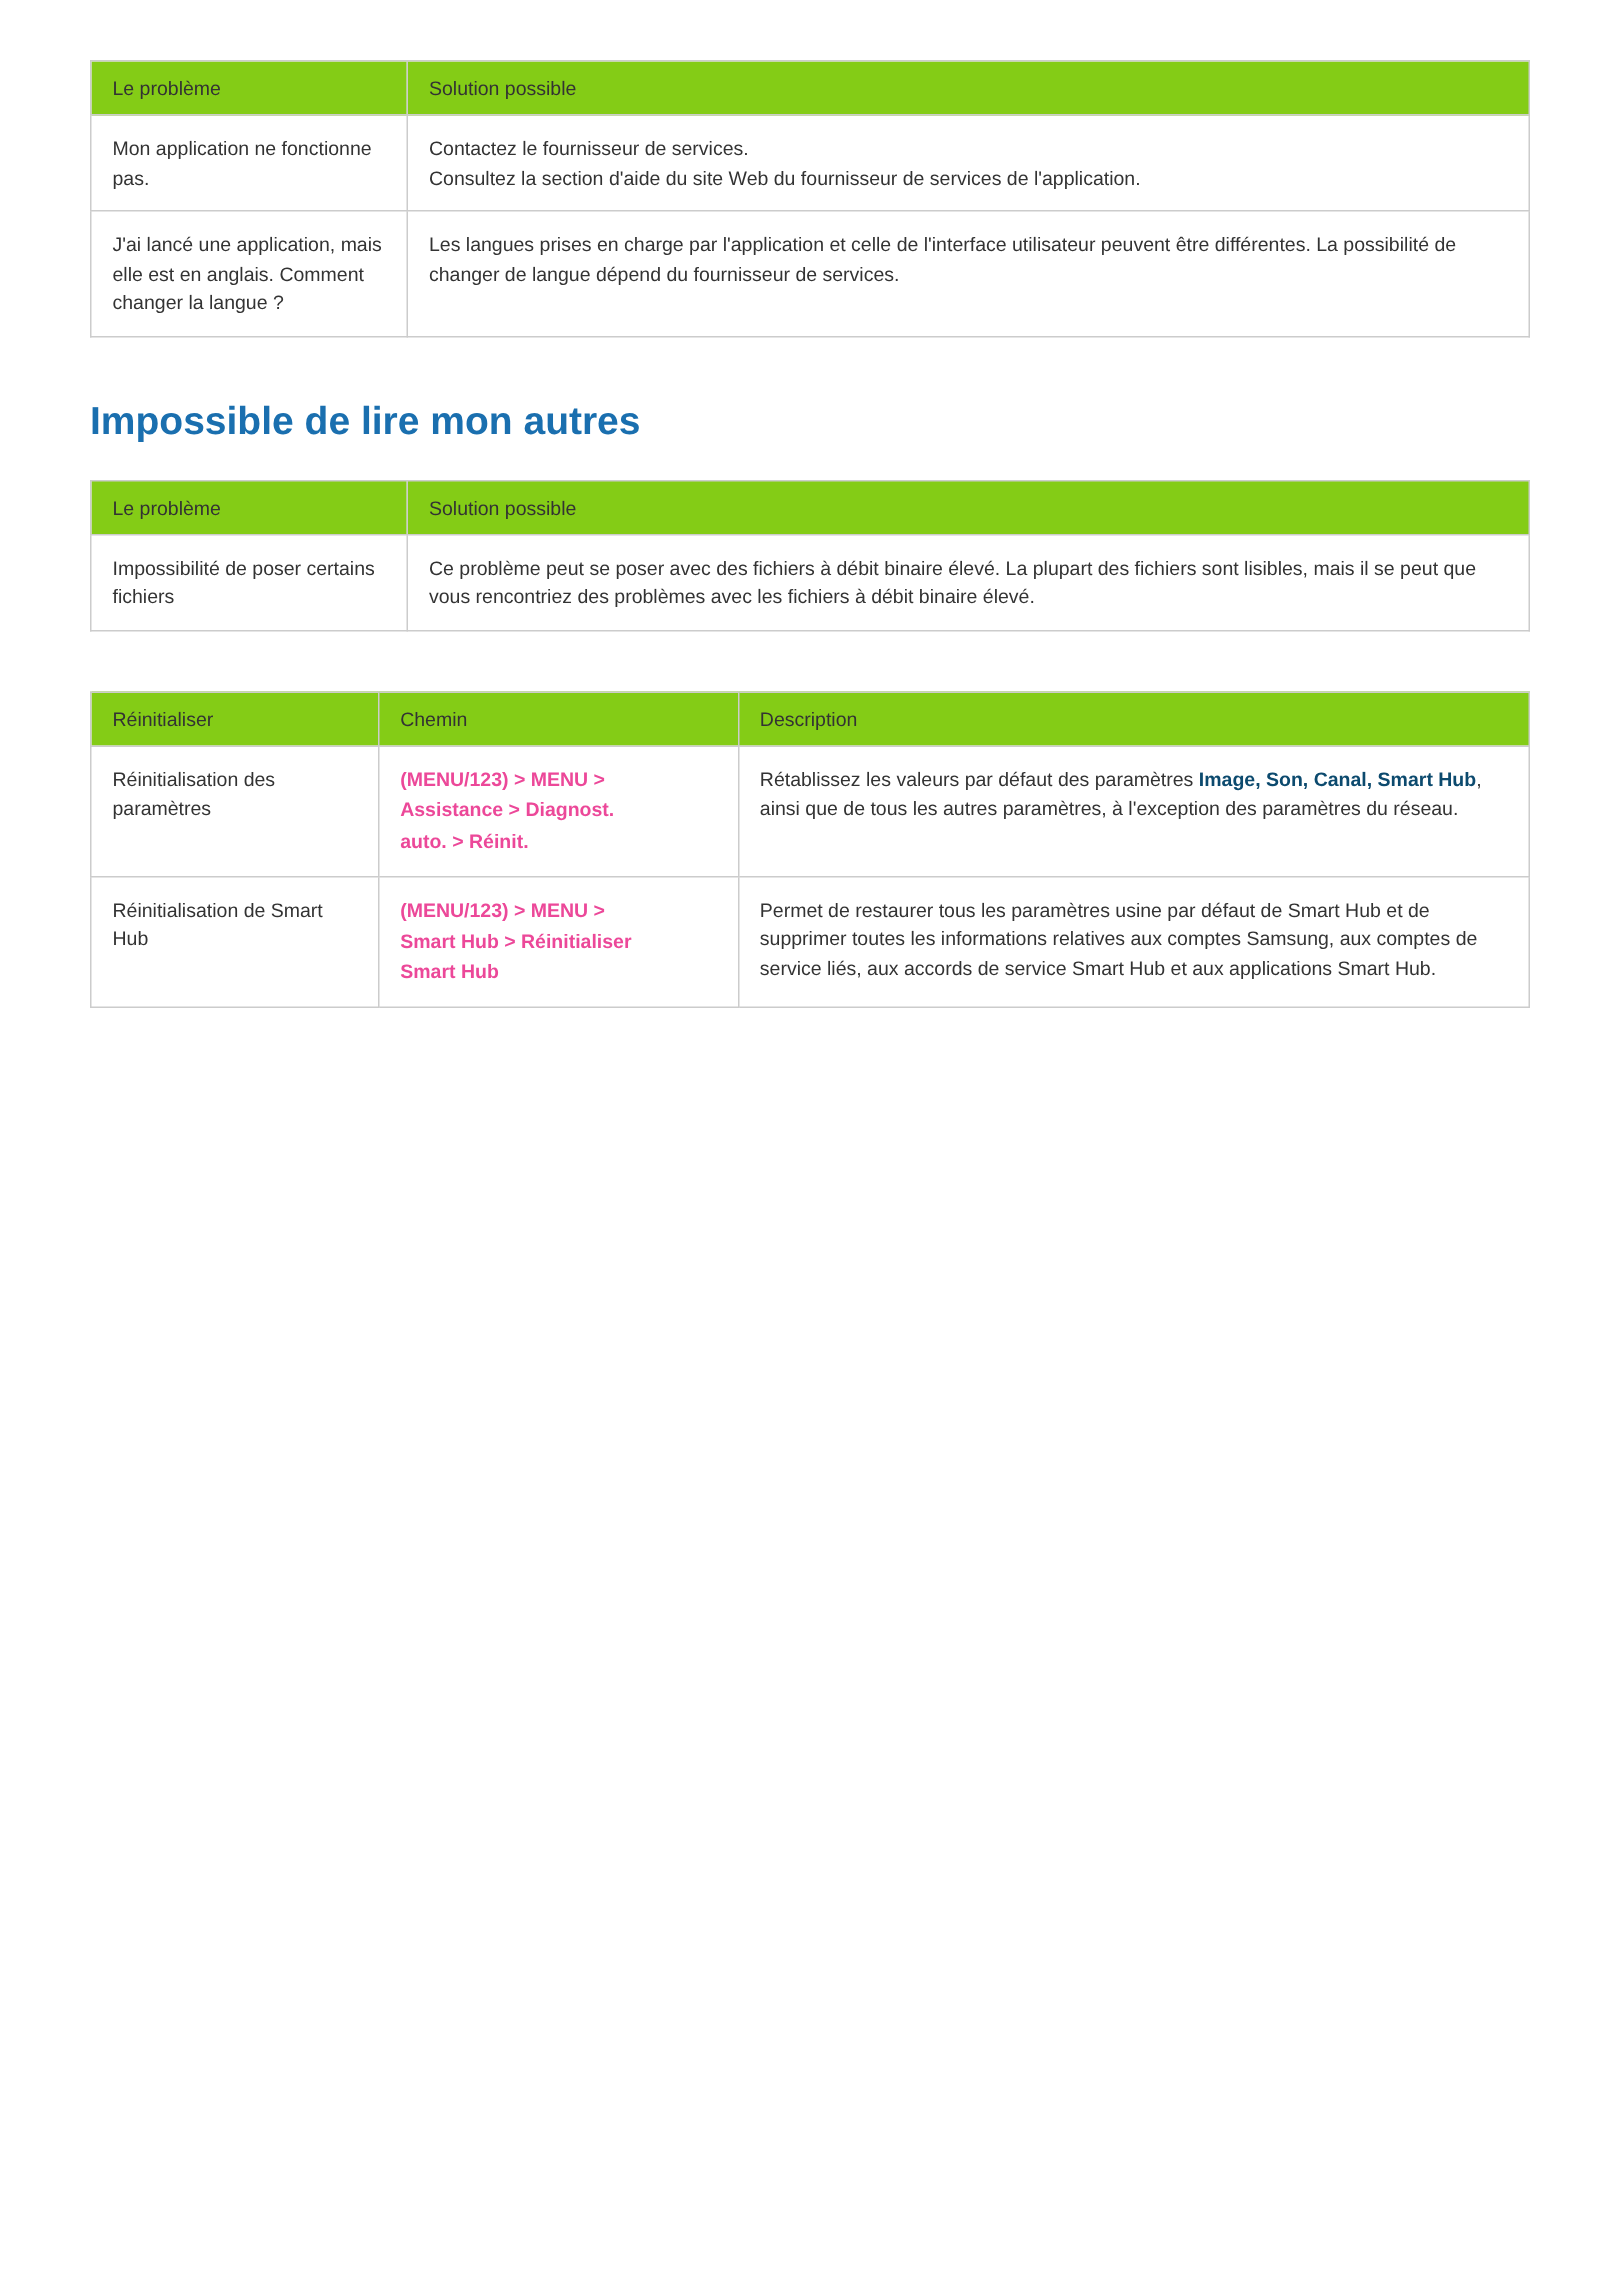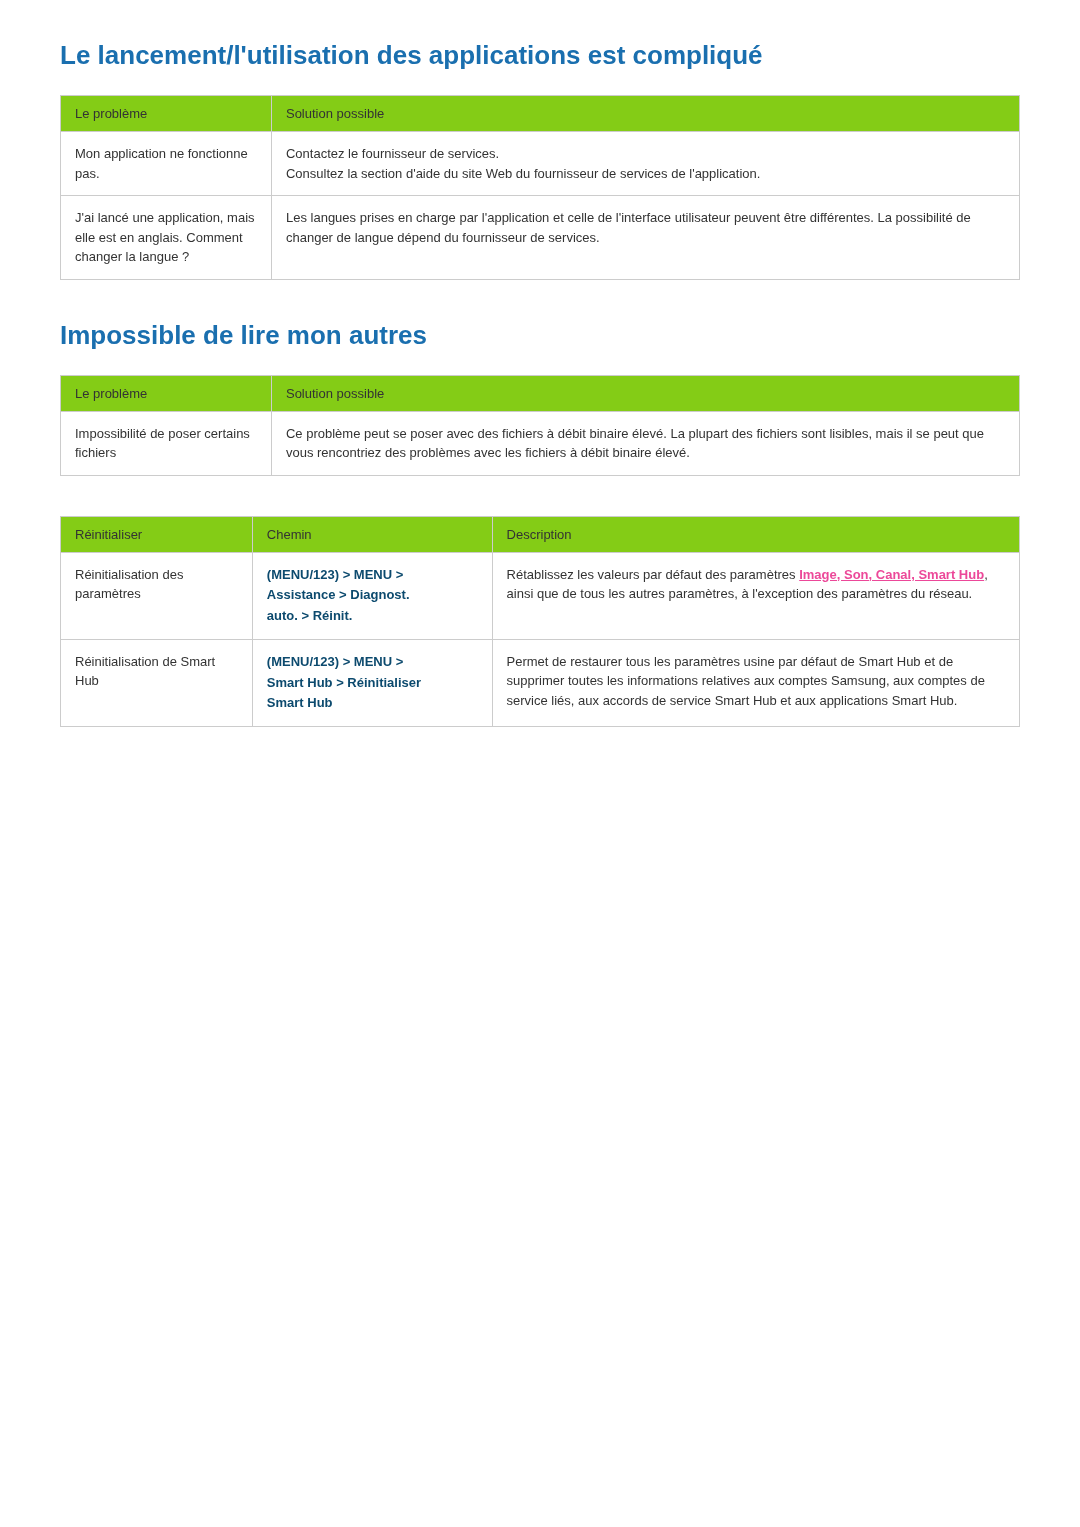--- a/index.html
+++ b/index.html
@@ -69,37 +69,35 @@
 
     .col-chemin {
       width: 25%;
     }
 
     .col-desc {
       width: 55%;
     }
 
     .blue-bold {
-      color: #ec4899;
+      color: #0c4a6e;
       font-weight: bold;
-      text-decoration: underline;
     }
 
     .path-cell {
-      color: #0c4a6e;
+      color: #ec4899;
       font-weight: bold;
       font-size: 13px;
       line-height: 1.6;
     }
   </style>
 </head>
 <body>
 
 <div class="section">
-  <h2 class="section-title">Le lancement/l'utilisation des applications est compliqué</h2>
   <table>
     <thead>
       <tr>
         <th class="col-problem">Le problème</th>
         <th class="col-solution">Solution possible</th>
       </tr>
     </thead>
     <tbody>
       <tr>
         <td class="col-problem">

